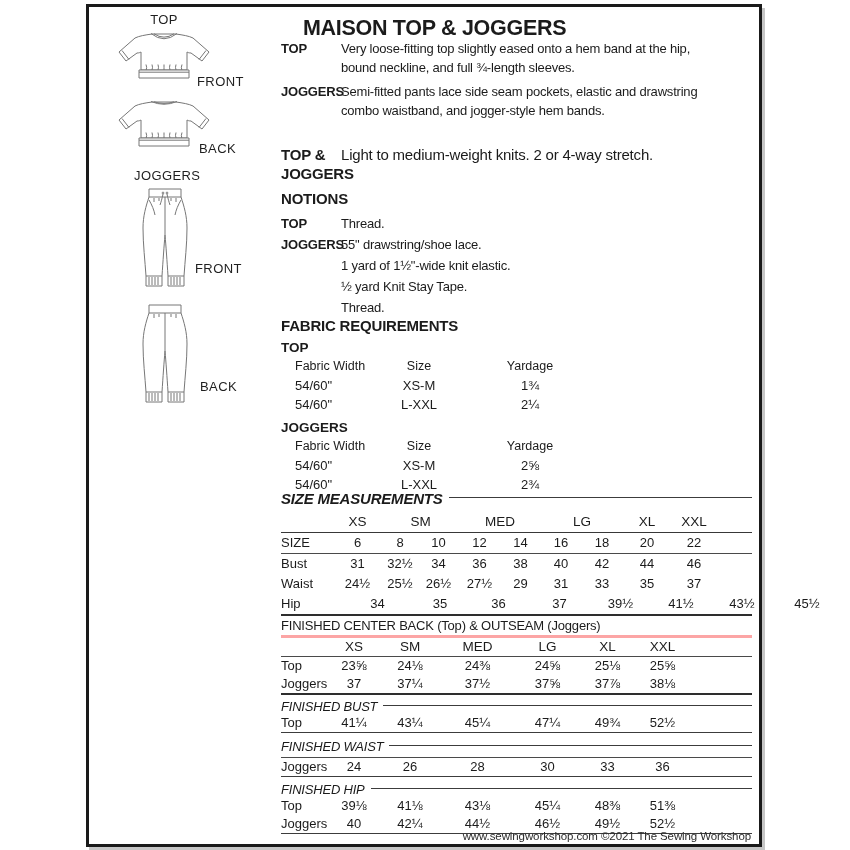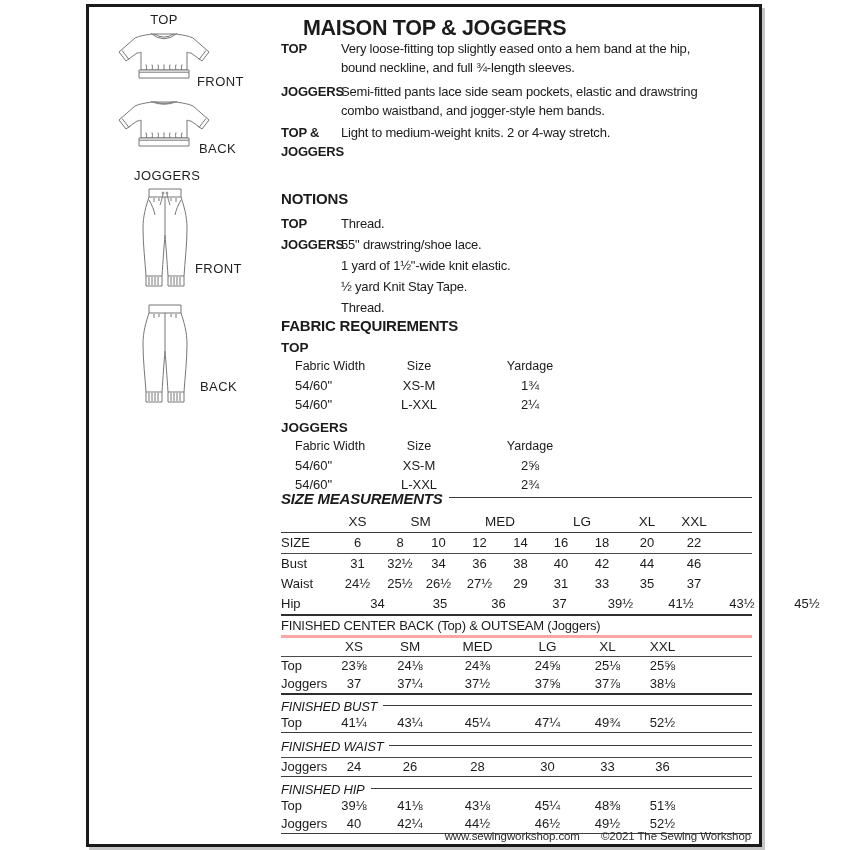--- a/index.html
+++ b/index.html
@@ -22,21 +22,21 @@
 
   .h1 { font-size:21.5px; font-weight:700; letter-spacing:-.3px; }
   .h2 { font-size:15px;  font-weight:700; letter-spacing:-.2px; }
 
   .lblrow { display:grid; grid-template-columns:60px 1fr; font-size:13px; letter-spacing:-.2px; line-height:19px; }
   .lblrow .lbl { font-weight:700; }
   .lblrow + .lblrow { margin-top:5px; }
   .notions .lblrow { line-height:21px; }
   .notions .lblrow + .lblrow { margin-top:0; }
 
-  .fs-grid { display:grid; grid-template-columns:60px 1fr; font-size:13px; letter-spacing:-.2px; line-height:19px; margin-top:2px; }
+  .fs-grid { display:grid; grid-template-columns:60px 1fr; font-size:15px; letter-spacing:-.2px; line-height:19px; margin-top:24px; }
   .fs-grid .lbl { font-weight:700; }
 
   
   .fr-block { margin-top:3px; }
   .fr-sub { font-size:13.5px; font-weight:700; margin-top:6px; }
   .fr-grid { margin-left:14px; margin-top:2px; }
   .fr-row { display:grid; grid-template-columns:90px 68px 154px; line-height:19px; font-size:13px; }
   .fr-row .c { text-align:center; }
   .fr-row .c:first-child { text-align:left; }
   .fr-head .c { font-size:12.5px; }
@@ -65,21 +65,21 @@
   .fcb .ghead { border-bottom:1px solid #4a4a4a; }
   .fcb .cell { line-height:18px; }
   .fcb-body > .grow:last-child { border-bottom:2px solid #2e2e2e; }
 
   .fin-rows .cell { line-height:18px; }
   .fb-body  { border-bottom:1.5px solid #3c3c3c; }
   .fw-body  { border-top:1px solid #4a4a4a; border-bottom:1.5px solid #3c3c3c; margin-top:3px; }
   .fh-body  { border-bottom:1.5px solid #3c3c3c; }
 
   .footer { position:absolute; right:8px; bottom:2px; font-size:11.5px; color:#2b2b2b; letter-spacing:-.1px; }
-  .footer span { margin-left:18px; }
+  .footer span { }
 </style>
 </head>
 <body>
 
 <div class="page">
 
   <div class="figs">
     <div class="figcap center" style="left:23px; top:5px; width:104px;">TOP</div>
 
     <svg class="figsvg" style="left:23px; top:20px;" width="104" height="66" viewBox="0 0 104 66" fill="none" stroke="#777" stroke-width="1">

